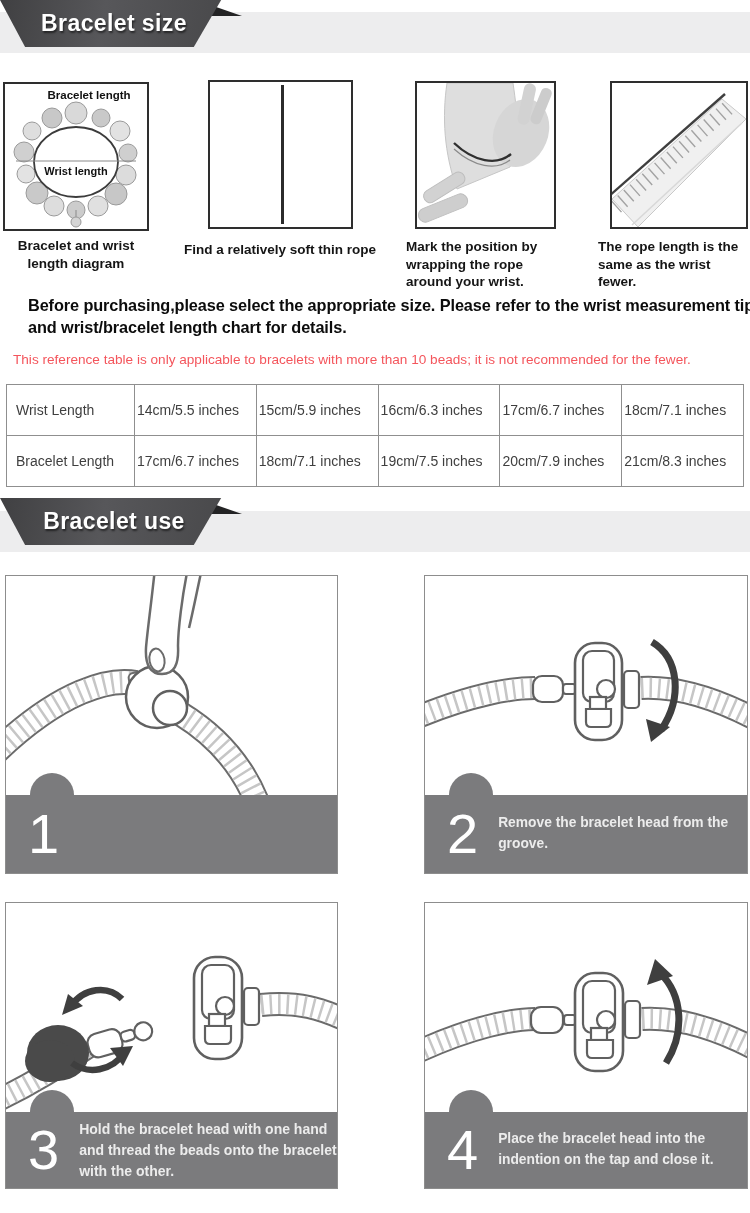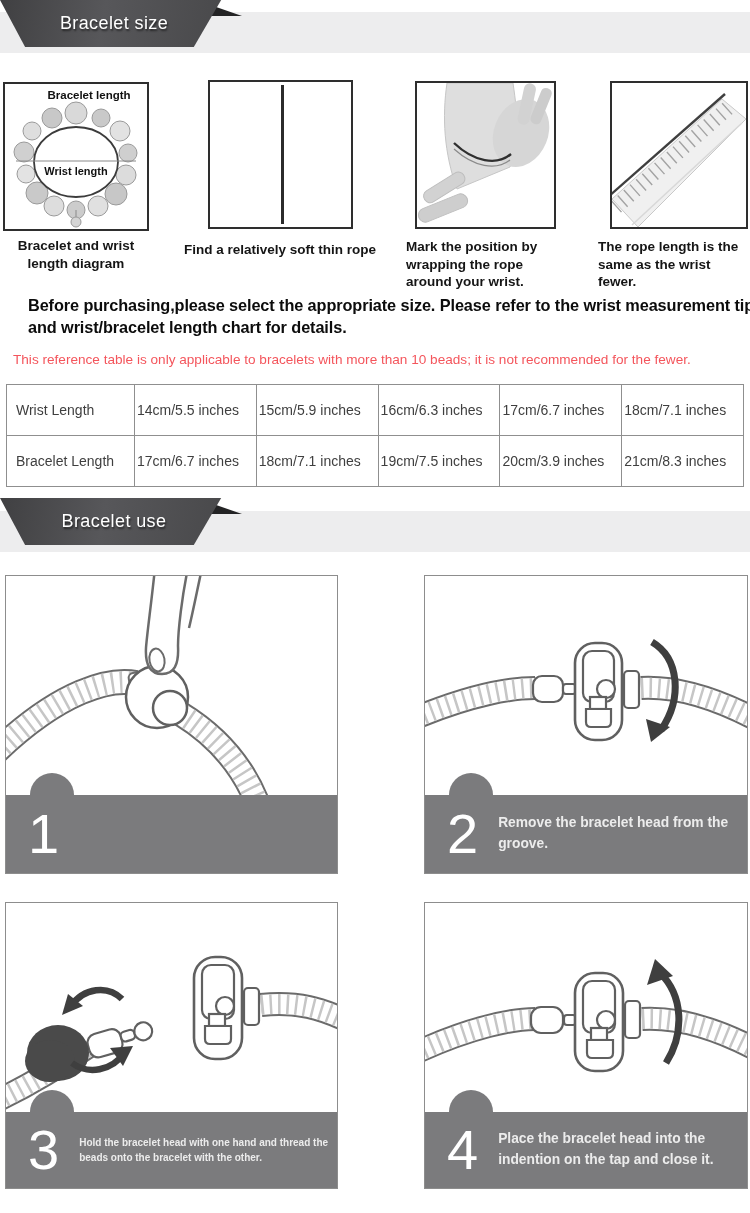--- a/index.html
+++ b/index.html
@@ -7,21 +7,21 @@
         font-family:"Liberation Sans","DejaVu Sans",sans-serif;}
 
   
   .strip{position:absolute;left:0;width:750px;height:41px;background:#ededee;}
   .fold{position:absolute;left:196px;width:46px;height:16px;background:#232324;
         clip-path:polygon(0 0,100% 100%,0 100%);}
   .ribbon{position:absolute;left:0;width:228px;height:47px;
         background:linear-gradient(100deg,#404042 0%,#57575a 45%,#48484a 100%);
         clip-path:polygon(0 0,97% 0,85% 100%,11% 100%);
         display:flex;align-items:center;justify-content:center;}
-  .ribbon span{color:#fff;font-size:18px;font-weight:normal;letter-spacing:.4px;
+  .ribbon span{color:#fff;font-size:23px;font-weight:bold;letter-spacing:.4px;
         text-shadow:1px 2px 2px rgba(0,0,0,.55);}
 
   
   .pbox{position:absolute;background:#fff;border:2px solid #2e2e2e;box-sizing:border-box;}
   .pbox svg{display:block;}
   .caption{position:absolute;font-size:13.5px;font-weight:bold;color:#151515;line-height:1.3;}
   .cap-center{text-align:center;}
   .lbl{position:absolute;font-weight:bold;color:#111;}
   .lbl-top{top:5px;left:0;right:0;text-align:center;font-size:11.5px;padding-left:26px;}
   .lbl-in{top:81px;left:0;right:0;text-align:center;font-size:11px;}
@@ -44,21 +44,21 @@
   .step svg.art{position:absolute;left:0;top:0;}
   .band{position:absolute;left:0;right:0;bottom:0;background:#7b7b7d;
         display:flex;align-items:center;padding-left:22px;box-sizing:border-box;}
   .band-h78{height:78px;} .band-h76{height:76px;}
   .bump{position:absolute;left:24px;width:44px;height:22px;border-radius:22px 22px 0 0;
         background:#7b7b7d;}
   .bump-r1{bottom:78px;} .bump-r2{bottom:76px;}
   .num{color:#fff;font-size:56px;line-height:.9;font-weight:400;
        font-family:"Liberation Sans","DejaVu Sans",sans-serif;flex:0 0 auto;}
   .stext{color:#ececec;font-weight:bold;font-size:13.8px;line-height:1.5;margin-left:20px;}
-  .stext-sm{font-size:10px;}
+  .stext-sm{font-size:14px;}
 </style>
 </head>
 <body>
 
 <div class="page">
 
   <div class="strip" style="top:12px"></div>
   <div class="fold" style="top:0"></div>
   <div class="ribbon" style="top:0">
     <span>Bracelet size</span>
@@ -133,21 +133,21 @@
       <td>15cm/5.9 inches</td>
       <td>16cm/6.3 inches</td>
       <td>17cm/6.7 inches</td>
       <td>18cm/7.1 inches</td>
     </tr>
     <tr>
       <td class="rowlabel">Bracelet Length</td>
       <td>17cm/6.7 inches</td>
       <td>18cm/7.1 inches</td>
       <td>19cm/7.5 inches</td>
-      <td>20cm/3.9 inches</td>
+      <td>20cm/7.9 inches</td>
       <td>21cm/8.3 inches</td>
     </tr>
   </tbody>
     </table>
 
   <div class="strip" style="top:511px"></div>
   <div class="fold" style="top:498px"></div>
   <div class="ribbon" style="top:498px">
     <span>Bracelet use</span>
   </div>

